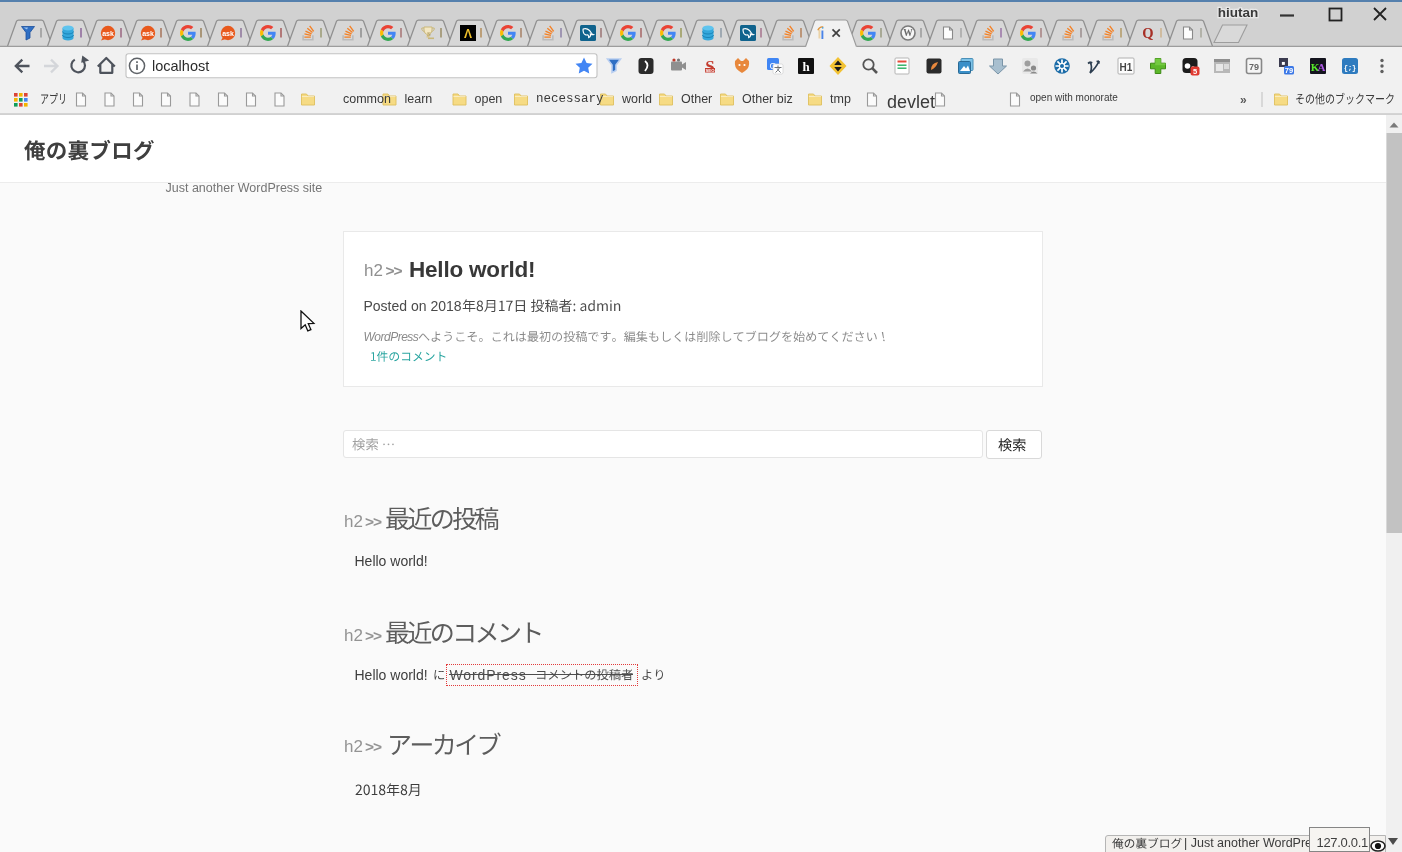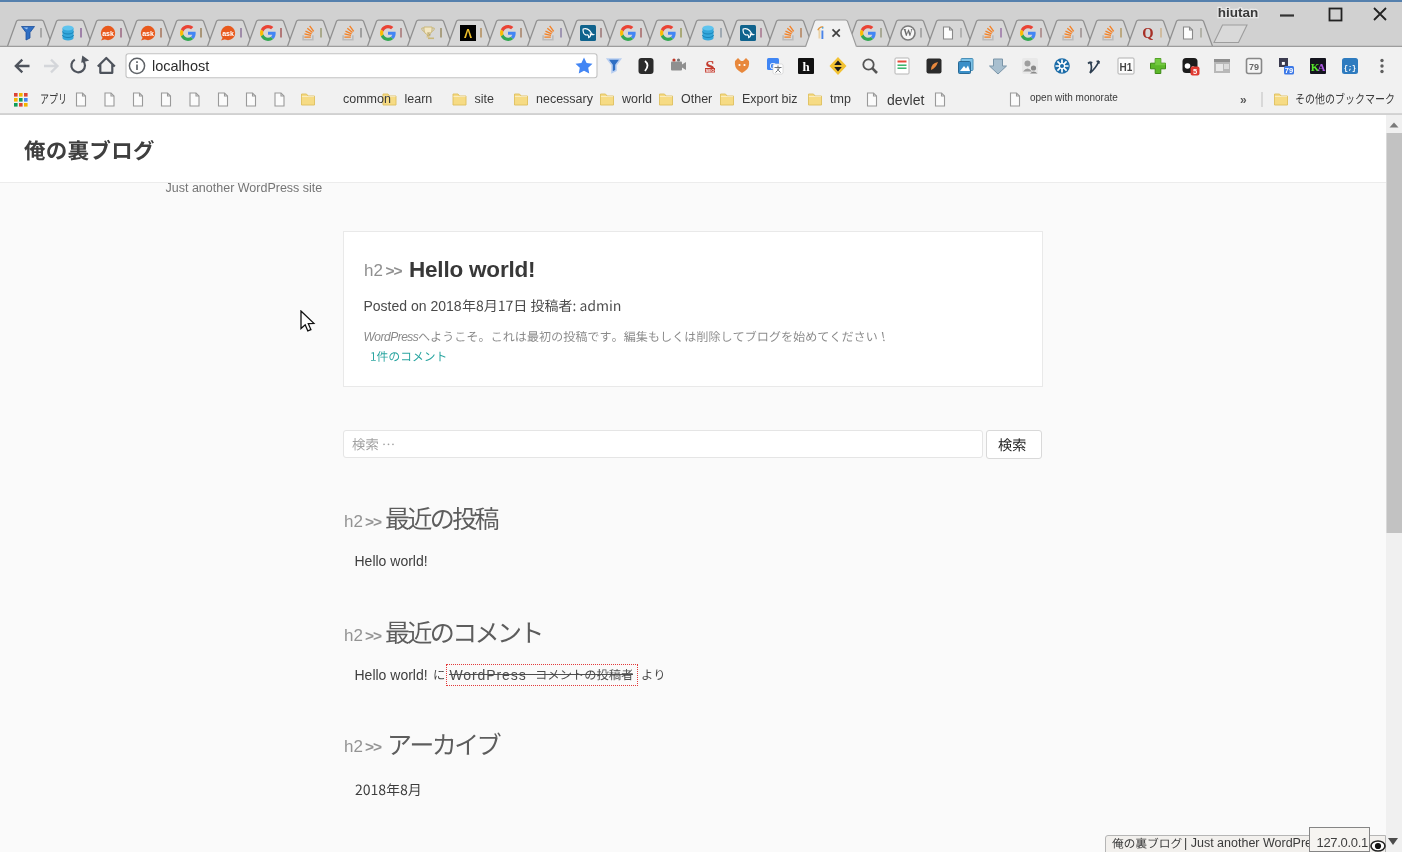--- a/index.html
+++ b/index.html
@@ -442,27 +442,27 @@
     </g>
     <text x="1240" y="19" font-family="Liberation Sans" font-size="12" font-weight="bold" fill="#5a5a5a">»</text>
     <path d="M1262,7 v15" stroke="#c8c8c8" stroke-width="1.2"></path>
     <g transform="translate(1281,14.5)">
       <path d="M-6.5,-5.5 h5 l1.5,2 h6.5 v9 h-13 Z" fill="#F6DB84" stroke="#DFC05E" stroke-width="0.9"></path>
       <path d="M-6.1,-3 h12.2" stroke="#fff" stroke-width="0.8" opacity="0.6"></path>
     </g>
   </svg>
 <span class="t" style="left:323px;top:92.9px;font-size:12.5px;color:#3a3a3a;margin-left:20px;">common</span>
 <span class="t" style="left:404.5px;top:92.9px;font-size:12.5px;color:#3a3a3a;">learn</span>
-<span class="t" style="left:474.5px;top:92.9px;font-size:12.5px;color:#3a3a3a;">site</span>
-<span class="t" style="left:536px;top:92.9px;font-size:12.5px;color:#3a3a3a;">necessary</span>
+<span class="t" style="left:474.5px;top:92.9px;font-size:12.5px;color:#3a3a3a;">open</span>
+<span class="t" style="left:536px;top:92.9px;font-size:12.5px;color:#3a3a3a;font-family:Liberation Mono, monospace;">necessary</span>
 <span class="t" style="left:622px;top:92.9px;font-size:12.5px;color:#3a3a3a;">world</span>
 <span class="t" style="left:681px;top:92.9px;font-size:12.5px;color:#3a3a3a;">Other</span>
-<span class="t" style="left:742px;top:92.9px;font-size:12.5px;color:#3a3a3a;">Export biz</span>
+<span class="t" style="left:742px;top:92.9px;font-size:12.5px;color:#3a3a3a;">Other biz</span>
 <span class="t" style="left:830px;top:92.9px;font-size:12.5px;color:#3a3a3a;">tmp</span>
-<span class="t" style="left:887px;top:92.9px;font-size:14px;color:#3a3a3a;">devlet</span>
+<span class="t" style="left:887px;top:92.9px;font-size:18px;color:#3a3a3a;">devlet</span>
 <span class="t" style="left:955px;top:92.9px;font-size:14px;color:#3a3a3a;margin-top:28px;">devlet_3</span>
 <span class="t" style="left:1030px;top:92.9px;font-size:10px;color:#3a3a3a;">open with monorate</span>
 <svg style="position:absolute;left:40px;top:90.5px" width="31" height="18" viewBox="0 -12.5 31 18">
     <path d="M11.6 -8.5 11.0 -9.0C10.8 -9.0 10.4 -9.0 10.2 -9.0C9.4 -9.0 3.6 -9.0 3.0 -9.0C2.5 -9.0 2.0 -9.0 1.6 -9.1V-7.9C2.0 -8.0 2.5 -8.0 3.0 -8.0C3.6 -8.0 9.2 -8.0 10.1 -8.0C9.7 -7.2 8.5 -5.9 7.4 -5.2L8.2 -4.5C9.6 -5.5 10.8 -7.2 11.3 -8.0C11.4 -8.1 11.6 -8.3 11.6 -8.5ZM6.7 -6.8H5.5C5.6 -6.5 5.6 -6.2 5.6 -5.9C5.6 -3.8 5.3 -2.0 3.4 -0.9C3.0 -0.6 2.6 -0.4 2.2 -0.3L3.2 0.5C6.4 -1.1 6.7 -3.4 6.7 -6.8Z M22.6 -9.0C22.6 -9.4 22.9 -9.8 23.4 -9.8C23.9 -9.8 24.2 -9.4 24.2 -9.0C24.2 -8.5 23.9 -8.2 23.4 -8.2C22.9 -8.2 22.6 -8.5 22.6 -9.0ZM22.0 -9.0C22.0 -8.8 22.0 -8.7 22.1 -8.6L21.6 -8.6C21.1 -8.6 16.1 -8.6 15.4 -8.6C15.0 -8.6 14.5 -8.6 14.1 -8.7V-7.5C14.4 -7.6 14.9 -7.6 15.4 -7.6C16.1 -7.6 21.0 -7.6 21.8 -7.6C21.6 -6.4 21.0 -4.6 20.1 -3.5C19.1 -2.2 17.7 -1.1 15.2 -0.5L16.1 0.4C18.4 -0.3 19.9 -1.4 21.0 -2.9C22.0 -4.2 22.6 -6.2 22.9 -7.5L22.9 -7.7C23.1 -7.6 23.2 -7.6 23.4 -7.6C24.2 -7.6 24.8 -8.2 24.8 -9.0C24.8 -9.8 24.2 -10.4 23.4 -10.4C22.6 -10.4 22.0 -9.8 22.0 -9.0Z M34.7 -9.5H33.5C33.6 -9.2 33.6 -8.8 33.6 -8.4C33.6 -8.0 33.6 -6.9 33.6 -6.4C33.6 -4.1 33.4 -3.1 32.5 -2.0C31.8 -1.1 30.7 -0.6 29.6 -0.4L30.4 0.5C31.3 0.2 32.5 -0.3 33.4 -1.3C34.2 -2.4 34.7 -3.4 34.7 -6.4C34.7 -6.9 34.7 -7.9 34.7 -8.4C34.7 -8.8 34.7 -9.2 34.7 -9.5ZM28.9 -9.4H27.8C27.8 -9.2 27.8 -8.7 27.8 -8.5C27.8 -8.1 27.8 -4.9 27.8 -4.3C27.8 -4.0 27.8 -3.6 27.8 -3.4H28.9C28.9 -3.6 28.9 -4.0 28.9 -4.3C28.9 -4.8 28.9 -8.1 28.9 -8.5C28.9 -8.8 28.9 -9.2 28.9 -9.4Z" fill="#3a3a3a" transform="scale(0.72,1)"></path>
   </svg>
 <svg style="position:absolute;left:1295px;top:90.5px" width="104" height="18" viewBox="0 -12.5 104 18">
     <path d="M3.3 -9.3 3.3 -8.3C3.6 -8.3 4.0 -8.4 4.3 -8.4C4.8 -8.4 7.0 -8.5 7.6 -8.6C6.8 -7.9 4.8 -6.1 3.4 -5.2C2.8 -5.1 2.0 -5.0 1.3 -5.0L1.4 -4.0C2.9 -4.3 4.5 -4.5 5.9 -4.6C5.2 -4.2 4.4 -3.3 4.4 -2.2C4.4 -0.3 6.1 0.7 9.1 0.5L9.3 -0.5C8.9 -0.4 8.3 -0.4 7.5 -0.5C6.4 -0.7 5.4 -1.1 5.4 -2.4C5.4 -3.5 6.6 -4.6 7.8 -4.7C8.5 -4.8 9.7 -4.9 11.0 -4.8V-5.7C9.2 -5.7 6.9 -5.6 5.0 -5.4C6.0 -6.1 7.8 -7.7 8.8 -8.4C8.9 -8.6 9.2 -8.8 9.4 -8.9L8.8 -9.6C8.6 -9.6 8.4 -9.5 8.1 -9.5C7.4 -9.4 4.8 -9.3 4.3 -9.3C3.9 -9.3 3.6 -9.3 3.3 -9.3Z M18.4 -8.0C18.3 -6.9 18.1 -5.7 17.8 -4.7C17.1 -2.5 16.4 -1.7 15.9 -1.7C15.3 -1.7 14.6 -2.4 14.6 -4.0C14.6 -5.7 16.1 -7.7 18.4 -8.0ZM19.5 -8.1C21.6 -7.9 22.8 -6.3 22.8 -4.4C22.8 -2.2 21.2 -1.1 19.6 -0.7C19.4 -0.6 19.0 -0.6 18.6 -0.5L19.2 0.4C22.1 0.0 23.9 -1.8 23.9 -4.4C23.9 -6.9 22.0 -9.0 19.1 -9.0C16.0 -9.0 13.6 -6.6 13.6 -3.9C13.6 -1.8 14.7 -0.6 15.8 -0.6C17.0 -0.6 18.0 -1.9 18.7 -4.4C19.1 -5.6 19.3 -6.9 19.5 -8.1Z M30.0 -9.2V-6.0L28.4 -5.3L28.8 -4.5L30.0 -5.0V-0.9C30.0 0.5 30.4 0.8 31.9 0.8C32.3 0.8 34.8 0.8 35.2 0.8C36.6 0.8 36.9 0.3 37.0 -1.5C36.8 -1.5 36.4 -1.7 36.2 -1.8C36.1 -0.4 35.9 -0.0 35.2 -0.0C34.6 -0.0 32.4 -0.0 31.9 -0.0C31.1 -0.0 30.9 -0.2 30.9 -0.9V-5.3L32.8 -6.1V-1.8H33.6V-6.4L35.6 -7.2C35.6 -5.2 35.5 -3.9 35.5 -3.6C35.4 -3.2 35.2 -3.2 35.0 -3.2C34.9 -3.2 34.4 -3.2 34.1 -3.2C34.2 -3.0 34.3 -2.6 34.3 -2.3C34.7 -2.3 35.2 -2.3 35.6 -2.4C36.0 -2.5 36.2 -2.8 36.3 -3.3C36.4 -3.9 36.5 -5.7 36.5 -7.9L36.5 -8.1L35.9 -8.4L35.7 -8.2L35.6 -8.1L33.6 -7.4V-10.5H32.8V-7.0L30.9 -6.3V-9.2ZM28.3 -10.5C27.6 -8.6 26.5 -6.7 25.2 -5.5C25.4 -5.2 25.7 -4.8 25.8 -4.6C26.2 -5.0 26.6 -5.5 27.0 -6.1V1.0H27.9V-7.5C28.4 -8.4 28.9 -9.3 29.2 -10.2Z M43.5 -8.0C43.3 -6.9 43.1 -5.7 42.8 -4.7C42.1 -2.5 41.5 -1.7 40.9 -1.7C40.3 -1.7 39.6 -2.4 39.6 -4.0C39.6 -5.7 41.0 -7.7 43.5 -8.0ZM44.5 -8.1C46.6 -7.9 47.8 -6.3 47.8 -4.4C47.8 -2.2 46.2 -1.1 44.6 -0.7C44.4 -0.6 44.0 -0.6 43.6 -0.5L44.2 0.4C47.1 0.0 48.9 -1.8 48.9 -4.4C48.9 -6.9 47.0 -9.0 44.1 -9.0C41.0 -9.0 38.6 -6.6 38.6 -3.9C38.6 -1.8 39.7 -0.6 40.8 -0.6C42.0 -0.6 43.0 -1.9 43.7 -4.4C44.1 -5.6 44.3 -6.9 44.5 -8.1Z M61.0 -10.7 60.4 -10.4C60.7 -10.0 61.1 -9.3 61.4 -8.8L62.1 -9.1C61.8 -9.5 61.4 -10.3 61.0 -10.7ZM60.6 -8.1 60.0 -8.5 60.4 -8.7C60.2 -9.2 59.7 -10.0 59.5 -10.4L58.8 -10.1C59.0 -9.7 59.4 -9.1 59.7 -8.6C59.5 -8.6 59.3 -8.6 59.1 -8.6C58.6 -8.6 53.6 -8.6 52.9 -8.6C52.5 -8.6 52.0 -8.6 51.6 -8.7V-7.5C51.9 -7.6 52.4 -7.6 52.9 -7.6C53.6 -7.6 58.5 -7.6 59.3 -7.6C59.1 -6.4 58.5 -4.6 57.6 -3.5C56.6 -2.2 55.2 -1.1 52.8 -0.5L53.6 0.4C55.9 -0.3 57.4 -1.4 58.5 -2.9C59.5 -4.2 60.1 -6.2 60.4 -7.5C60.4 -7.8 60.5 -8.0 60.6 -8.1Z M68.5 -7.2 67.6 -6.9C67.9 -6.3 68.5 -4.7 68.6 -4.2L69.5 -4.5C69.4 -5.1 68.8 -6.7 68.5 -7.2ZM73.1 -6.5 72.0 -6.8C71.8 -5.2 71.2 -3.7 70.3 -2.6C69.2 -1.3 67.7 -0.3 66.2 0.1L67.0 0.9C68.4 0.4 70.0 -0.6 71.1 -2.0C72.0 -3.2 72.5 -4.5 72.9 -5.9C72.9 -6.0 73.0 -6.2 73.1 -6.5ZM65.6 -6.6 64.7 -6.2C65.0 -5.8 65.6 -4.0 65.8 -3.4L66.8 -3.8C66.5 -4.4 65.9 -6.0 65.6 -6.6Z M81.7 -9.7 80.5 -10.1C80.5 -9.8 80.3 -9.3 80.2 -9.1C79.6 -8.0 78.4 -6.2 76.2 -4.9L77.1 -4.2C78.5 -5.1 79.5 -6.2 80.3 -7.3H84.5C84.2 -6.2 83.5 -4.5 82.5 -3.4C81.4 -2.1 79.8 -0.9 77.5 -0.3L78.4 0.6C80.8 -0.3 82.2 -1.5 83.4 -2.9C84.5 -4.2 85.3 -5.9 85.6 -7.2C85.7 -7.4 85.8 -7.6 85.9 -7.8L85.1 -8.3C84.9 -8.2 84.6 -8.2 84.2 -8.2H80.8L81.2 -8.7C81.3 -9.0 81.5 -9.4 81.7 -9.7Z M93.2 -2.0C94.0 -1.2 95.0 -0.1 95.5 0.6L96.4 -0.2C95.9 -0.8 95.0 -1.7 94.2 -2.5C96.3 -4.0 97.9 -6.1 98.8 -7.5C98.9 -7.7 99.0 -7.8 99.1 -7.9L98.3 -8.6C98.2 -8.5 97.9 -8.5 97.5 -8.5C96.3 -8.5 90.7 -8.5 90.1 -8.5C89.6 -8.5 89.1 -8.5 88.8 -8.6V-7.4C89.0 -7.5 89.6 -7.5 90.1 -7.5C90.8 -7.5 96.3 -7.5 97.4 -7.5C96.8 -6.4 95.3 -4.5 93.5 -3.2C92.7 -3.9 91.6 -4.8 91.2 -5.1L90.4 -4.5C91.0 -4.0 92.5 -2.7 93.2 -2.0Z M101.3 -5.4V-4.2C101.7 -4.2 102.3 -4.2 103.0 -4.2C104.0 -4.2 108.9 -4.2 109.9 -4.2C110.4 -4.2 111.0 -4.2 111.2 -4.2V-5.4C110.9 -5.4 110.5 -5.4 109.9 -5.4C108.9 -5.4 103.9 -5.4 103.0 -5.4C102.3 -5.4 101.7 -5.4 101.3 -5.4Z M119.2 -9.7 118.0 -10.1C118.0 -9.8 117.8 -9.3 117.7 -9.1C117.1 -8.0 115.9 -6.2 113.7 -4.9L114.6 -4.2C116.0 -5.1 117.0 -6.2 117.8 -7.3H122.0C121.7 -6.2 121.0 -4.5 120.0 -3.4C118.9 -2.1 117.3 -0.9 115.0 -0.3L115.9 0.6C118.3 -0.3 119.8 -1.5 120.9 -2.9C122.0 -4.2 122.8 -5.9 123.1 -7.2C123.2 -7.4 123.3 -7.6 123.4 -7.8L122.6 -8.3C122.4 -8.2 122.1 -8.2 121.8 -8.2H118.3L118.7 -8.7C118.8 -9.0 119.0 -9.4 119.2 -9.7Z" fill="#3a3a3a" transform="scale(0.8,1)"></path>
   </svg>
 <div class="abs" style="left:0;top:115px;width:1386px;height:737px;background:#fafafa"></div>
 <div class="abs" style="left:0;top:115px;width:1386px;height:67.5px;background:#ffffff;border-bottom:1px solid #ececec"></div>

